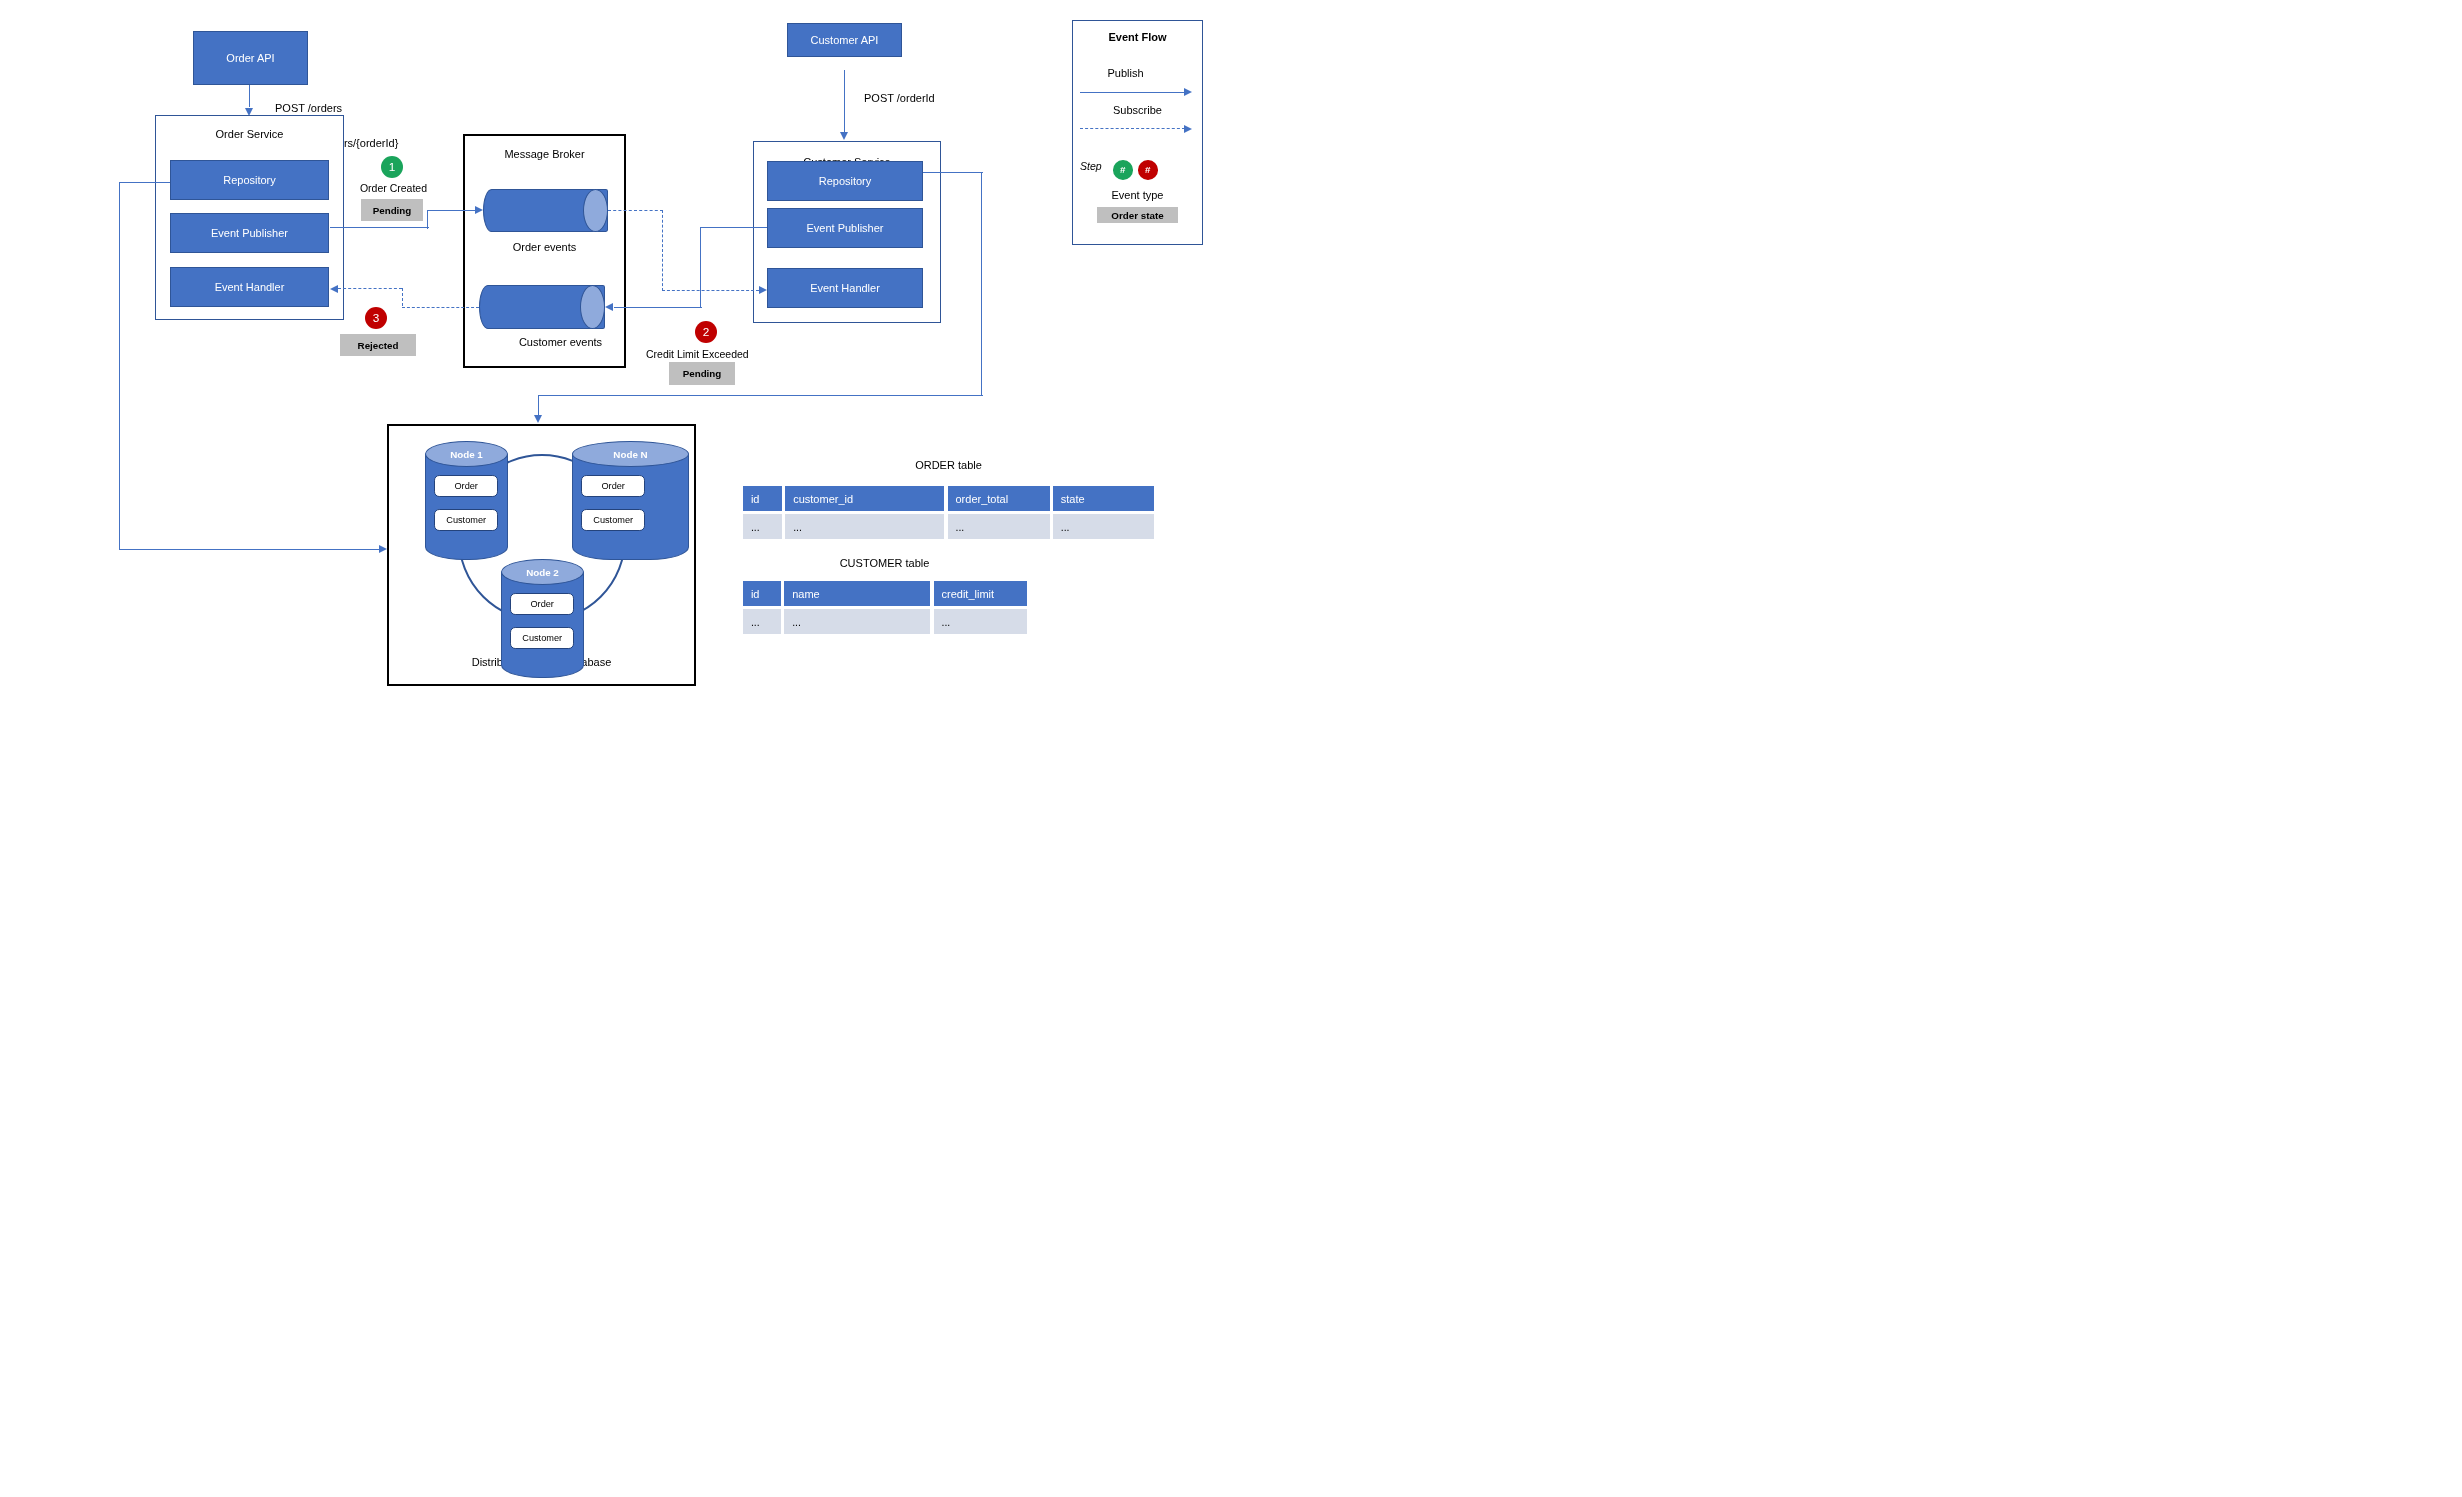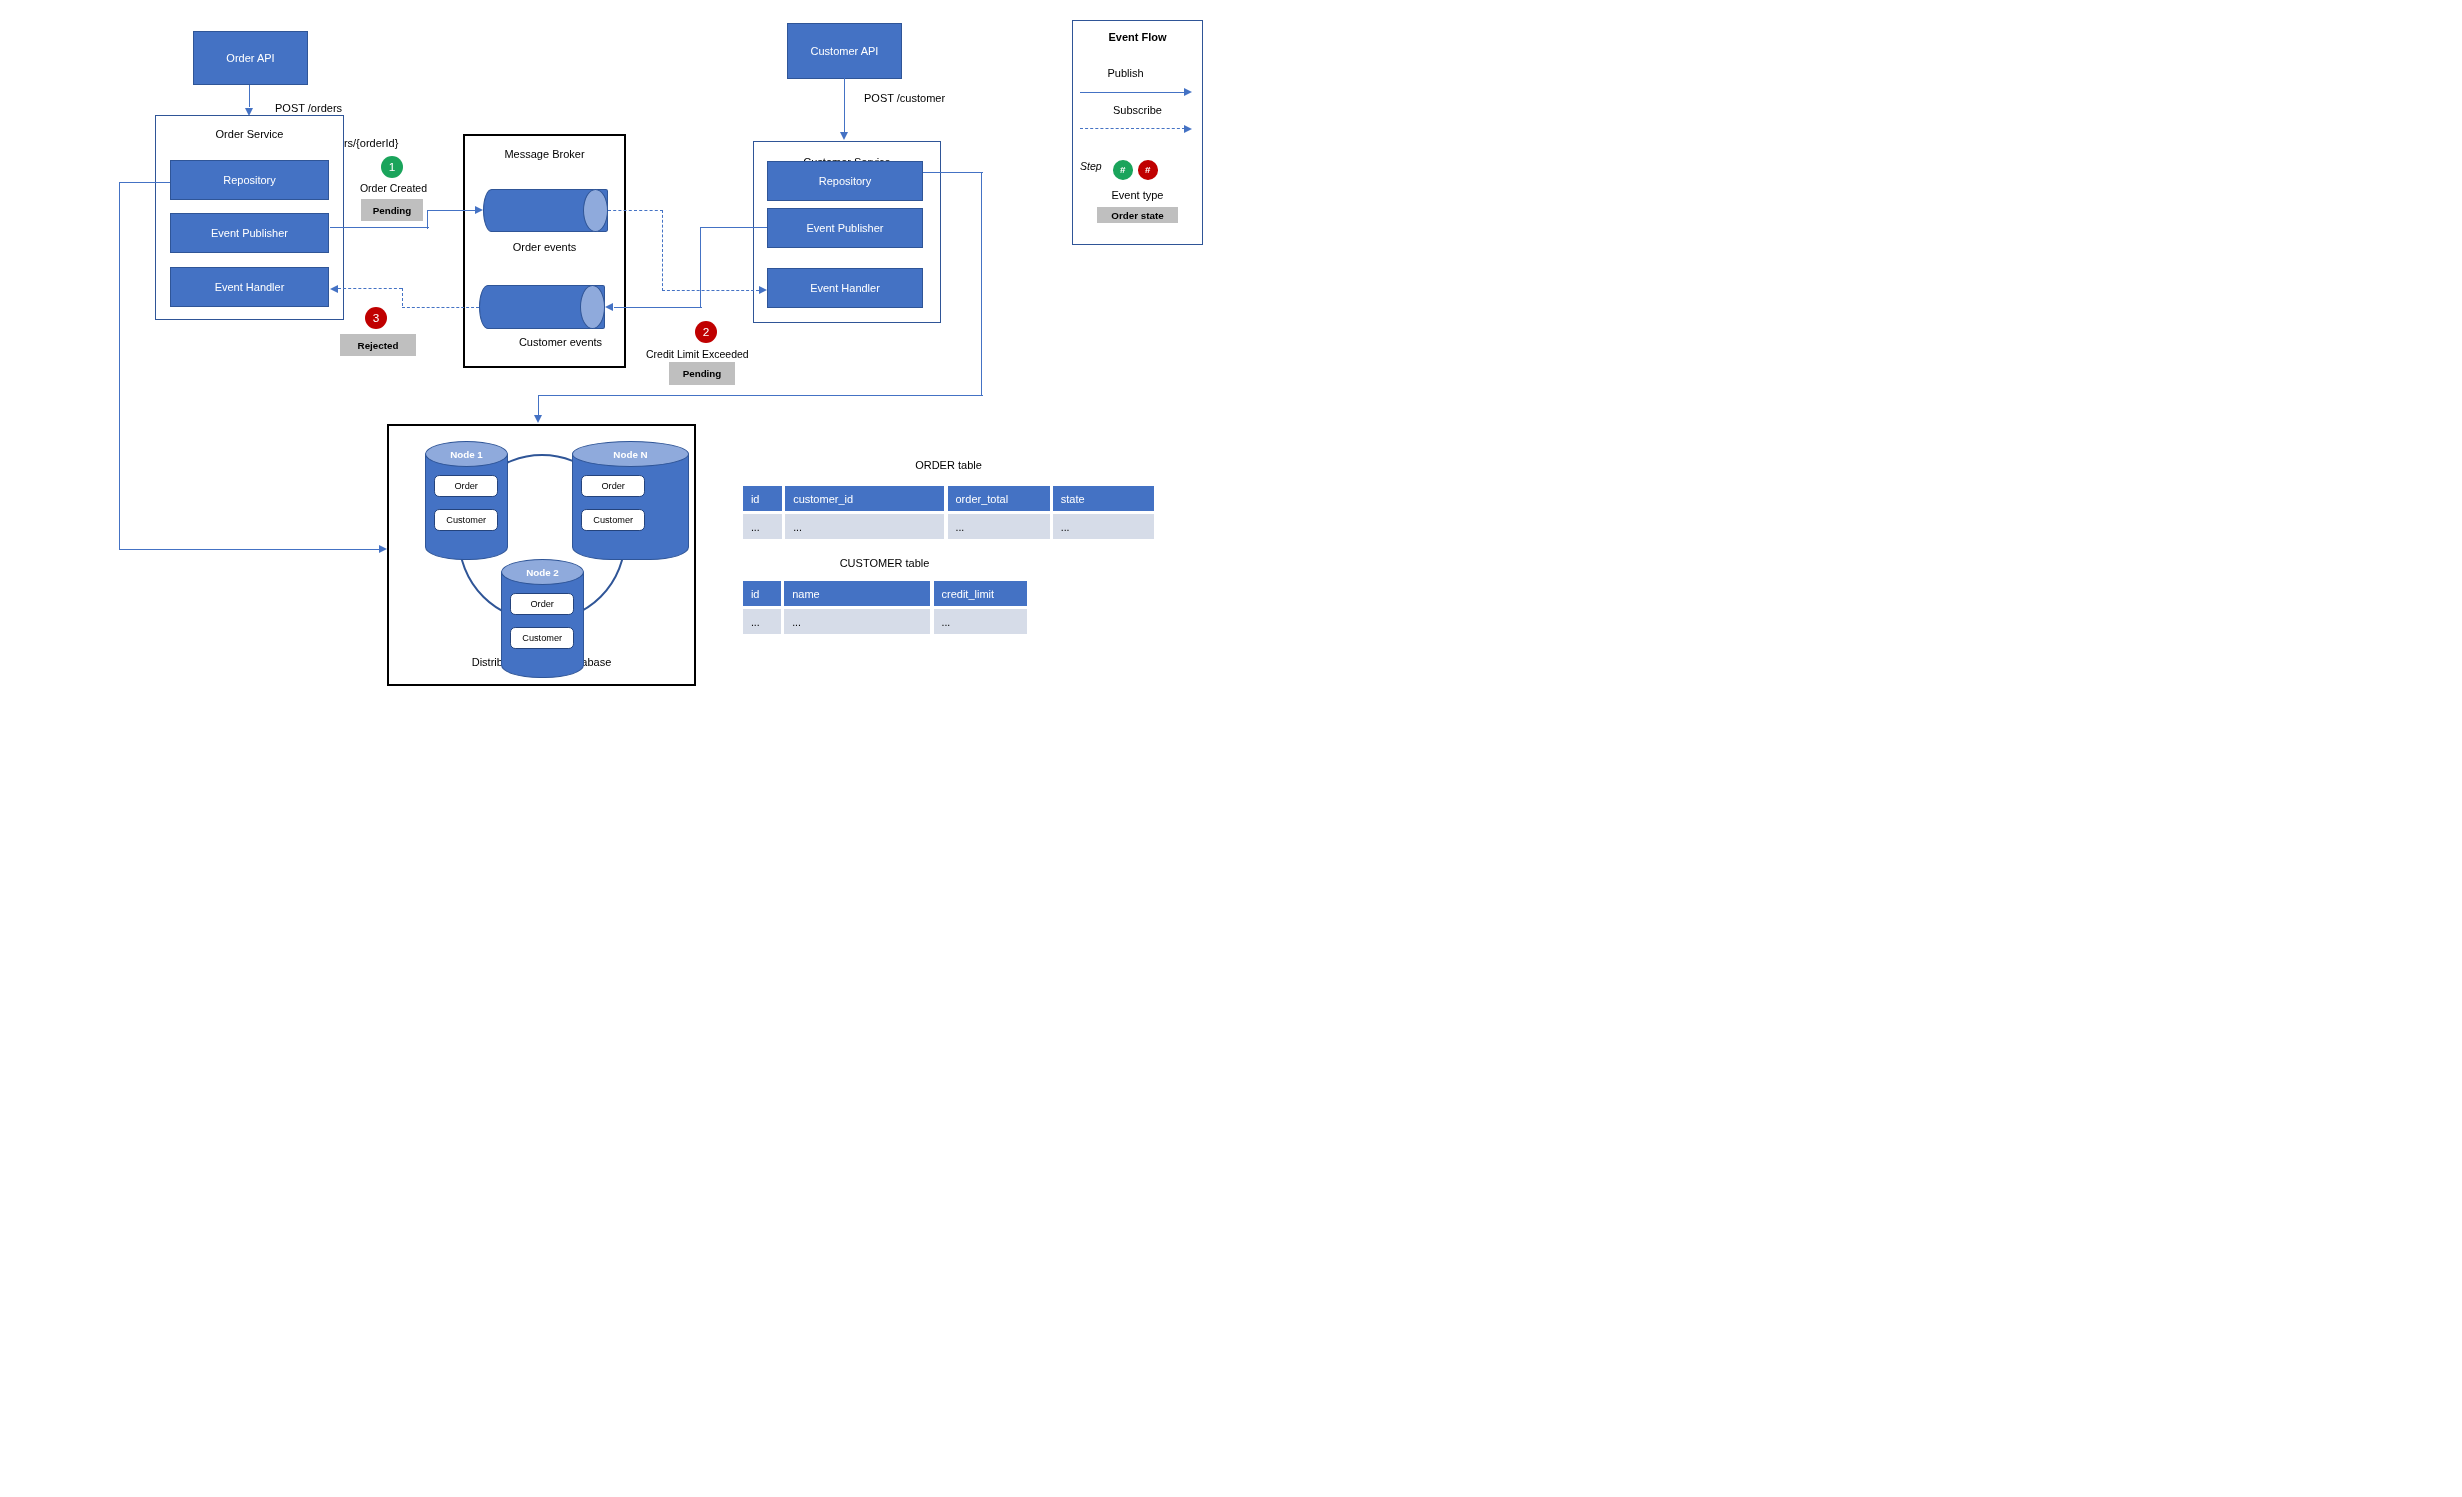--- a/index.html
+++ b/index.html
@@ -79,26 +79,26 @@
   <div class="bluebox" style="left:170px;top:160px;width:159px;height:40px;">
     <span>Repository</span>
   </div>
   <div class="bluebox" style="left:170px;top:213px;width:159px;height:40px;">
     <span>Event Publisher</span>
   </div>
   <div class="bluebox" style="left:170px;top:267px;width:159px;height:40px;">
     <span>Event Handler</span>
   </div>
 
-  <div class="bluebox" style="left:787px;top:23px;width:115px;height:56px;">
+  <div class="bluebox" style="left:787px;top:23px;width:115px;height:34px;">
     <span>Customer API</span>
   </div>
   <div class="ln-v" style="left:844px;top:70px;height:63px;"></div>
   <div class="ar ar-down" style="left:840px;top:132px;"></div>
-  <div class="lbl" style="left:864px;top:92px;font-size:11px;">POST /customer</div>
+  <div class="lbl" style="left:864px;top:92px;font-size:11px;">POST /orderId</div>
 
   <div class="frame" style="left:753px;top:141px;width:188px;height:182px;"></div>
   <div class="boxtitle" style="left:753px;top:156px;width:188px;">Customer Service</div>
   <div class="bluebox" style="left:767px;top:161px;width:156px;height:40px;">
     <span>Repository</span>
   </div>
   <div class="bluebox" style="left:767px;top:208px;width:156px;height:40px;">
     <span>Event Publisher</span>
   </div>
   <div class="bluebox" style="left:767px;top:268px;width:156px;height:40px;">

